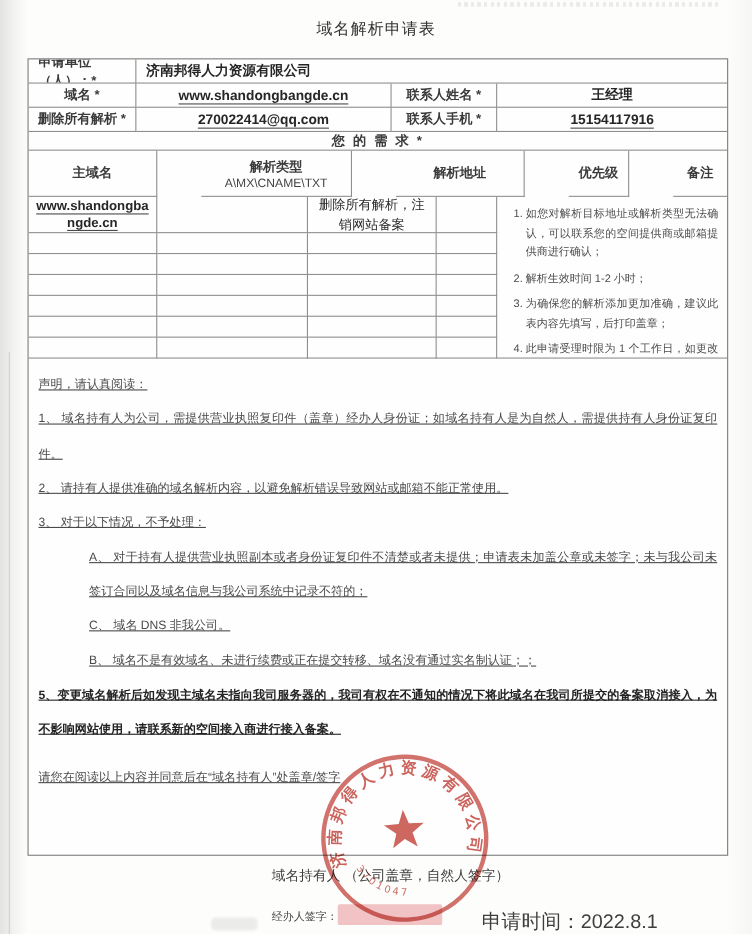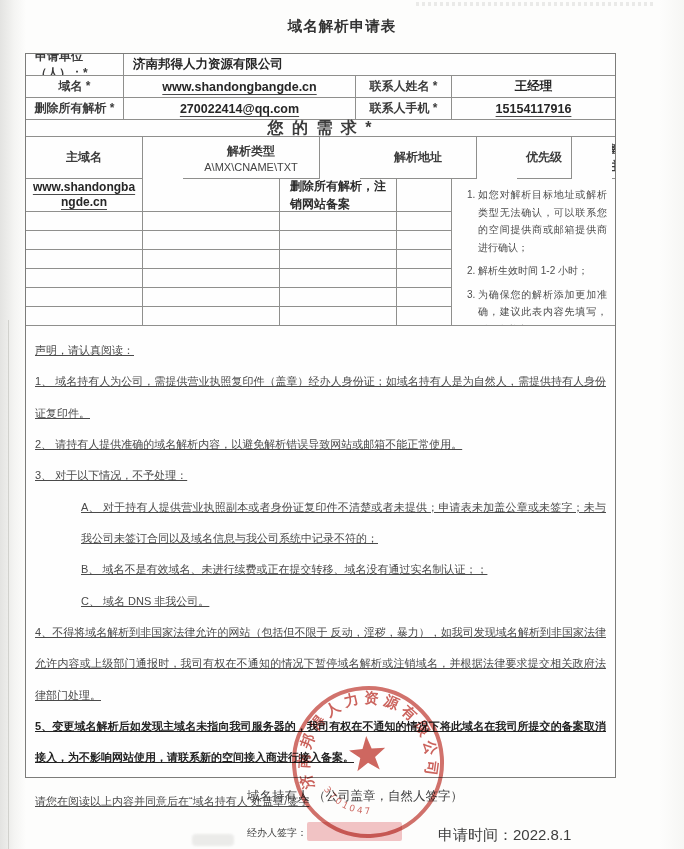--- a/index.html
+++ b/index.html
@@ -20,61 +20,61 @@
     position:absolute; right:28px; top:2px; width:240px; height:4px;
     background:repeating-linear-gradient(90deg,#e2e2e0 0 3px,transparent 3px 6px);
     opacity:.7;
   }
   .scan-smudge{
     position:absolute; left:192px; top:834px; width:42px; height:12px;
     background:#dddddb; border-radius:4px; opacity:.55; filter:blur(1px);
   }
   .title{
     position:absolute; top:17px; left:0; width:100%;
-    text-align:center; font-size:14.5px; font-weight:bold; color:#333;
+    text-align:center; font-size:14.5px; font-weight:normal; color:#333;
     letter-spacing:1px;
   }
   
   .form-box{
-    position:absolute; left:25px; top:53px; width:591px; height:725px;
+    position:absolute; left:25px; top:53px; width:637px; height:725px;
     border:1.5px solid #7c7c7a; background:rgba(255,255,255,.55);
   }
   .cell{ border-right:1px solid #8f8f8d; border-bottom:1px solid #8f8f8d;
          display:flex; align-items:center; justify-content:center;
          font-size:12px; overflow:hidden; }
   .cell.last-col{ border-right:none; }
   .lbl{ font-weight:bold; color:#3b3b3b; }
   .val{ font-weight:bold; color:#262626; font-size:12.5px; }
   .u{ text-decoration:underline; text-underline-offset:3px; text-decoration-color:#4a4a4a; }
   .left{ justify-content:flex-start; padding-left:9px; }
 
   .contact-grid{
     display:grid; grid-template-columns:98px 232px 96px 1fr;
     grid-auto-rows:22px;
   }
   .span3{ grid-column:2 / 5; }
 
   .needs-title{
     height:17px; border-bottom:1px solid #8f8f8d;
     display:flex; align-items:center; justify-content:center;
-    font-weight:bold; font-size:16px; color:#3b3b3b; letter-spacing:2px;
+    font-weight:bold; font-size:12px; color:#3b3b3b; letter-spacing:2px;
   }
   .needs-header{
     display:grid; grid-template-columns:117px 137px 117px 55px 1fr;gap:40px;
   }
   .needs-header .cell{ height:42px; flex-direction:column; justify-content:center; gap:1px; }
   .hsub{ font-weight:normal; font-size:11px; color:#444; }
   .needs-body{
     display:grid; grid-template-columns:117px 137px 117px 55px 1fr;
     grid-template-rows:33px 19px 19px 19px 19px 19px 19px;
   }
   .needs-body .cell{ font-size:12px; }
   .domain-cell{ font-weight:bold; color:#262626; word-break:break-all;
     text-align:center; padding:0 6px; line-height:1.25; }
-  .addr-cell{ font-weight:bold; color:#2b2b2b; text-align:left;
+  .addr-cell{ font-weight:normal; color:#2b2b2b; text-align:center;
     padding:0 10px; line-height:1.5; }
   .remark-cell{
     grid-column:5; grid-row:1 / 8; border-bottom:1px solid #8f8f8d;
     display:block; padding:7px 8px 0 6px;
   }
   .remark-cell ol{ list-style:decimal; padding-left:20px;
     font-size:10px; color:#4c4c4c; }
   .remark-cell li{ margin-bottom:6px; line-height:1.75; text-align:justify; }
 
   
@@ -84,21 +84,21 @@
   .decl p{ text-align:justify;text-decoration:underline; }
   .decl .sub{ padding-left:46px; }
   .decl .bold{ font-weight:bold; color:#232323; }
   .decl .closing{ margin-top:12px; }
 
   
   .holder-line{
     position:absolute; left:247px; top:788px; font-size:12.5px; color:#3e3e3e;
   }
   .agent-row{ position:absolute; left:247px; top:826px; font-size:10px; color:#3e3e3e; }
-  .date-row{ position:absolute; left:438px; top:826px; font-size:15px; color:#3e3e3e; }
+  .date-row{ position:absolute; left:438px; top:826px; font-size:18px; color:#3e3e3e; }
   .redaction{
     position:absolute; left:307px; top:822px; width:95px; height:19px;
     background:#efb9bb; opacity:.85; border-radius:2px; filter:blur(.6px);
   }
   
   .stamp{
     position:absolute; left:283px; top:677px; mix-blend-mode:multiply;
     opacity:.88; transform:rotate(-4deg);
   }
 </style>
@@ -184,23 +184,22 @@
         <div class="cell"></div>
         <div class="cell"></div>
     </div>
 
     <div class="decl">
       <p>声明，请认真阅读：</p>
       <p>1、 域名持有人为公司，需提供营业执照复印件（盖章）经办人身份证；如域名持有人是为自然人，需提供持有人身份证复印件。</p>
       <p>2、 请持有人提供准确的域名解析内容，以避免解析错误导致网站或邮箱不能正常使用。</p>
       <p>3、 对于以下情况，不予处理：</p>
       <p class="sub">A、 对于持有人提供营业执照副本或者身份证复印件不清楚或者未提供；申请表未加盖公章或未签字；未与我公司未签订合同以及域名信息与我公司系统中记录不符的；</p>
+      <p class="sub">C、 域名 DNS 非我公司。</p>
       <p class="sub">B、 域名不是有效域名、未进行续费或正在提交转移、域名没有通过实名制认证；；</p>
-      <p class="sub">C、 域名 DNS 非我公司。</p>
-      <p>4、不得将域名解析到非国家法律允许的网站（包括但不限于 反动，淫秽，暴力），如我司发现域名解析到非国家法律允许内容或上级部门通报时，我司有权在不通知的情况下暂停域名解析或注销域名，并根据法律要求提交相关政府法律部门处理。</p>
       <p class="bold">5、变更域名解析后如发现主域名未指向我司服务器的，我司有权在不通知的情况下将此域名在我司所提交的备案取消接入，为不影响网站使用，请联系新的空间接入商进行接入备案。</p>
       <p class="closing">请您在阅读以上内容并同意后在“域名持有人”处盖章/签字</p>
     </div>
   </div>
 
   <div class="holder-line">域名持有人 （公司盖章，自然人签字）</div>
   <div class="agent-row">经办人签字：</div>
   <div class="date-row"><span>申请时间：</span><span>2022.8.1</span></div>
   <div class="redaction"></div>
 

